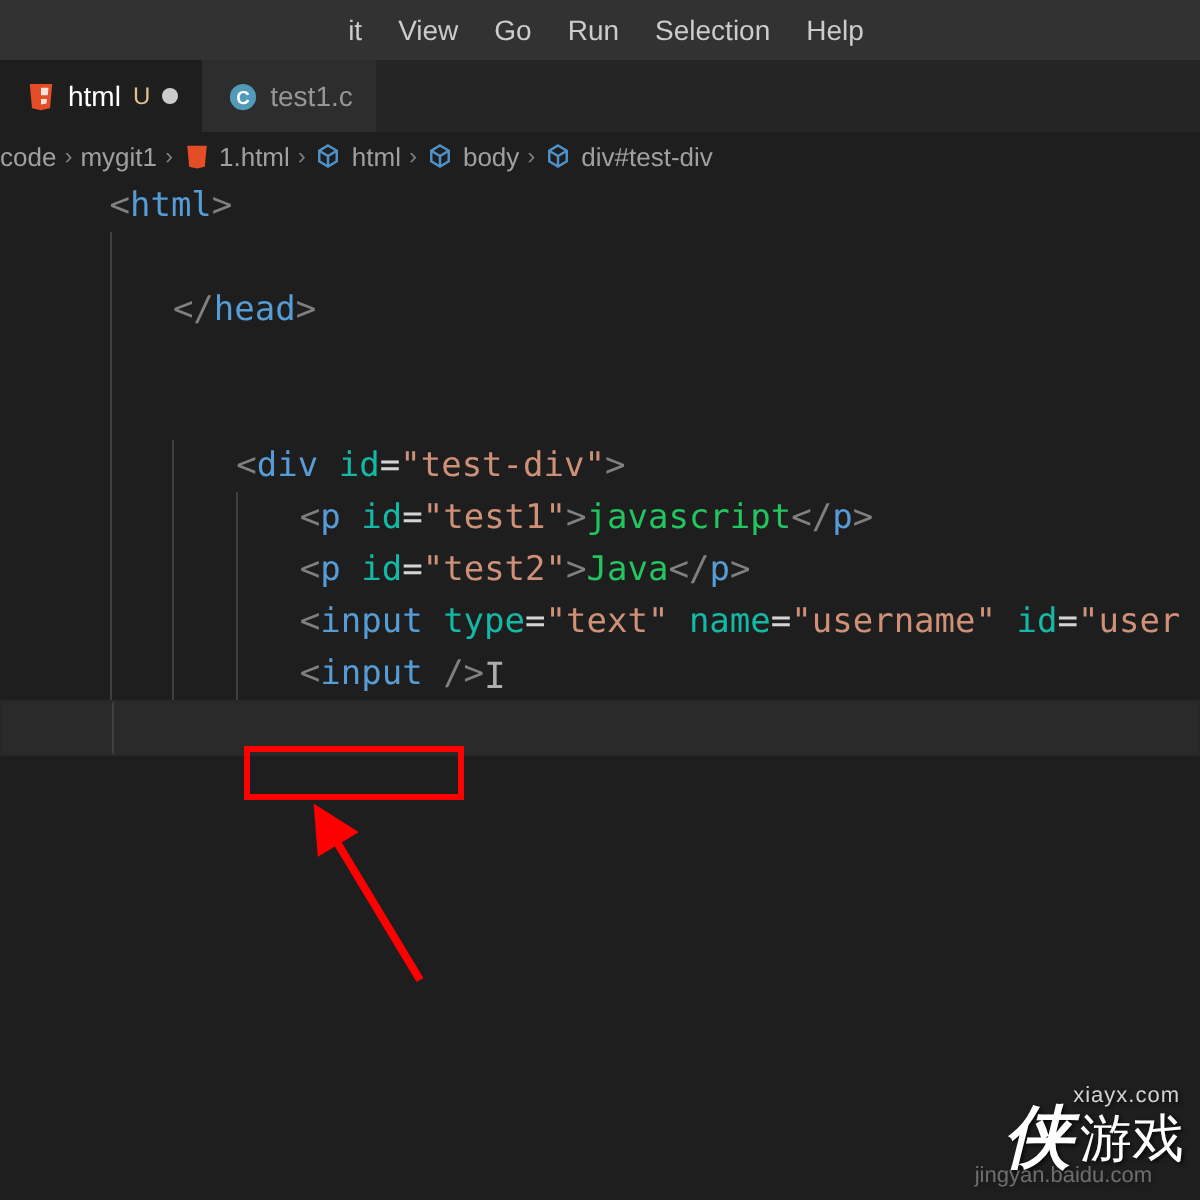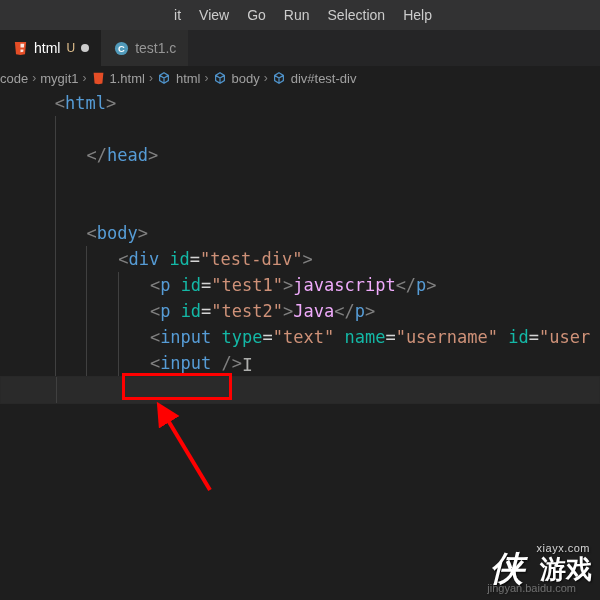--- a/index.html
+++ b/index.html
@@ -60,43 +60,43 @@
   line-height: 26px;
 }
 .line { white-space: pre; }
 .guide1 { border-left: 1px solid #404040; padding-left: 0; display:inline-block; height:26px; vertical-align:top;}
 
 .c-bracket { color: #808080; }
 .c-tag { color: #569cd6; }
 .c-attr { color: #14b8a6; }
 .c-eq { color: #d4d4d4; }
 .c-str { color: #ce9178; }
-.c-text { color: #f0abfc; }
+.c-text { color: #22c55e; }
 
 .hlbox {
   position: absolute;
   border: 3px solid #ff0000;
   pointer-events: none;
 }
 
 .arrow {
   position: absolute;
   pointer-events: none;
 }
 
 .watermark {
   position:absolute;
   right: 8px; bottom: 8px;
   color: #ffffff;
   font-family: "Microsoft YaHei", sans-serif;
-  display:flex; align-items:center; gap:16px;
+  display:flex; align-items:center; gap:4px;
   text-shadow: 1px 1px 2px rgba(0,0,0,0.8);
 }
 .watermark .logo { font-size: 34px; font-weight: bold; font-style: italic; }
-.watermark .cn { font-size: 26px; font-weight: bold; }
+.watermark .cn { font-size: 26px; font-weight: normal; }
 .watermark .url { font-size: 11px; position: absolute; right: 2px; top: -4px; opacity: 0.8; letter-spacing: 0.5px;}
 .watermark .sub { position:absolute; right: 16px; bottom: -2px; font-size: 11px; opacity:0.35; }
 </style>
 </head>
 <body>
 
 <div class="menubar">
   <div class="item">it</div>
   <div class="item">View</div>
   <div class="item">Go</div>
@@ -161,21 +161,20 @@
     </span>
   <span>div#test-div</span>
 </div>
 
 <div class="editor">
 <div class="line">   <span class="c-bracket">&lt;</span><span class="c-tag">html</span><span class="c-bracket">&gt;</span></div>
 <div class="line">   <span class="guide1"></span></div>
 <div class="line">   <span class="guide1"></span>   <span class="c-bracket">&lt;/</span><span class="c-tag">head</span><span class="c-bracket">&gt;</span></div>
 <div class="line">   <span class="guide1"></span></div>
 <div class="line">   <span class="guide1"></span></div>
-<div class="line">   <span class="guide1"></span>   <span class="c-bracket">&lt;</span><span class="c-tag">body</span><span class="c-bracket">&gt;</span></div>
 <div class="line">   <span class="guide1"></span>   <span class="guide1"></span>   <span class="c-bracket">&lt;</span><span class="c-tag">div</span><span> </span><span class="c-attr">id</span><span class="c-eq">=</span><span class="c-str">"test-div"</span><span class="c-bracket">&gt;</span></div>
 <div class="line">   <span class="guide1"></span>   <span class="guide1"></span>   <span class="guide1"></span>   <span class="c-bracket">&lt;</span><span class="c-tag">p</span><span> </span><span class="c-attr">id</span><span class="c-eq">=</span><span class="c-str">"test1"</span><span class="c-bracket">&gt;</span><span class="c-text">javascript</span><span class="c-bracket">&lt;/</span><span class="c-tag">p</span><span class="c-bracket">&gt;</span></div>
 <div class="line">   <span class="guide1"></span>   <span class="guide1"></span>   <span class="guide1"></span>   <span class="c-bracket">&lt;</span><span class="c-tag">p</span><span> </span><span class="c-attr">id</span><span class="c-eq">=</span><span class="c-str">"test2"</span><span class="c-bracket">&gt;</span><span class="c-text">Java</span><span class="c-bracket">&lt;/</span><span class="c-tag">p</span><span class="c-bracket">&gt;</span></div>
 <div class="line">   <span class="guide1"></span>   <span class="guide1"></span>   <span class="guide1"></span>   <span class="c-bracket">&lt;</span><span class="c-tag">input</span><span> </span><span class="c-attr">type</span><span class="c-eq">=</span><span class="c-str">"text"</span><span> </span><span class="c-attr">name</span><span class="c-eq">=</span><span class="c-str">"username"</span><span> </span><span class="c-attr">id</span><span class="c-eq">=</span><span class="c-str">"user</span></div>
 <div class="line">   <span class="guide1"></span>   <span class="guide1"></span>   <span class="guide1"></span>   <span class="c-bracket">&lt;</span><span class="c-tag">input</span><span> </span><span class="c-bracket">/&gt;</span><span style="color:#aeafad;font-size:18px;position:relative;top:2px;">I</span></div>
 <div class="line"></div>
 <div class="line"></div>
 <div class="line"></div>
 <div class="line" style="background:#2a2a2a;border:1px solid #282828;margin-left:-24px;padding-left:24px;">   <span class="guide1"></span></div>
 

